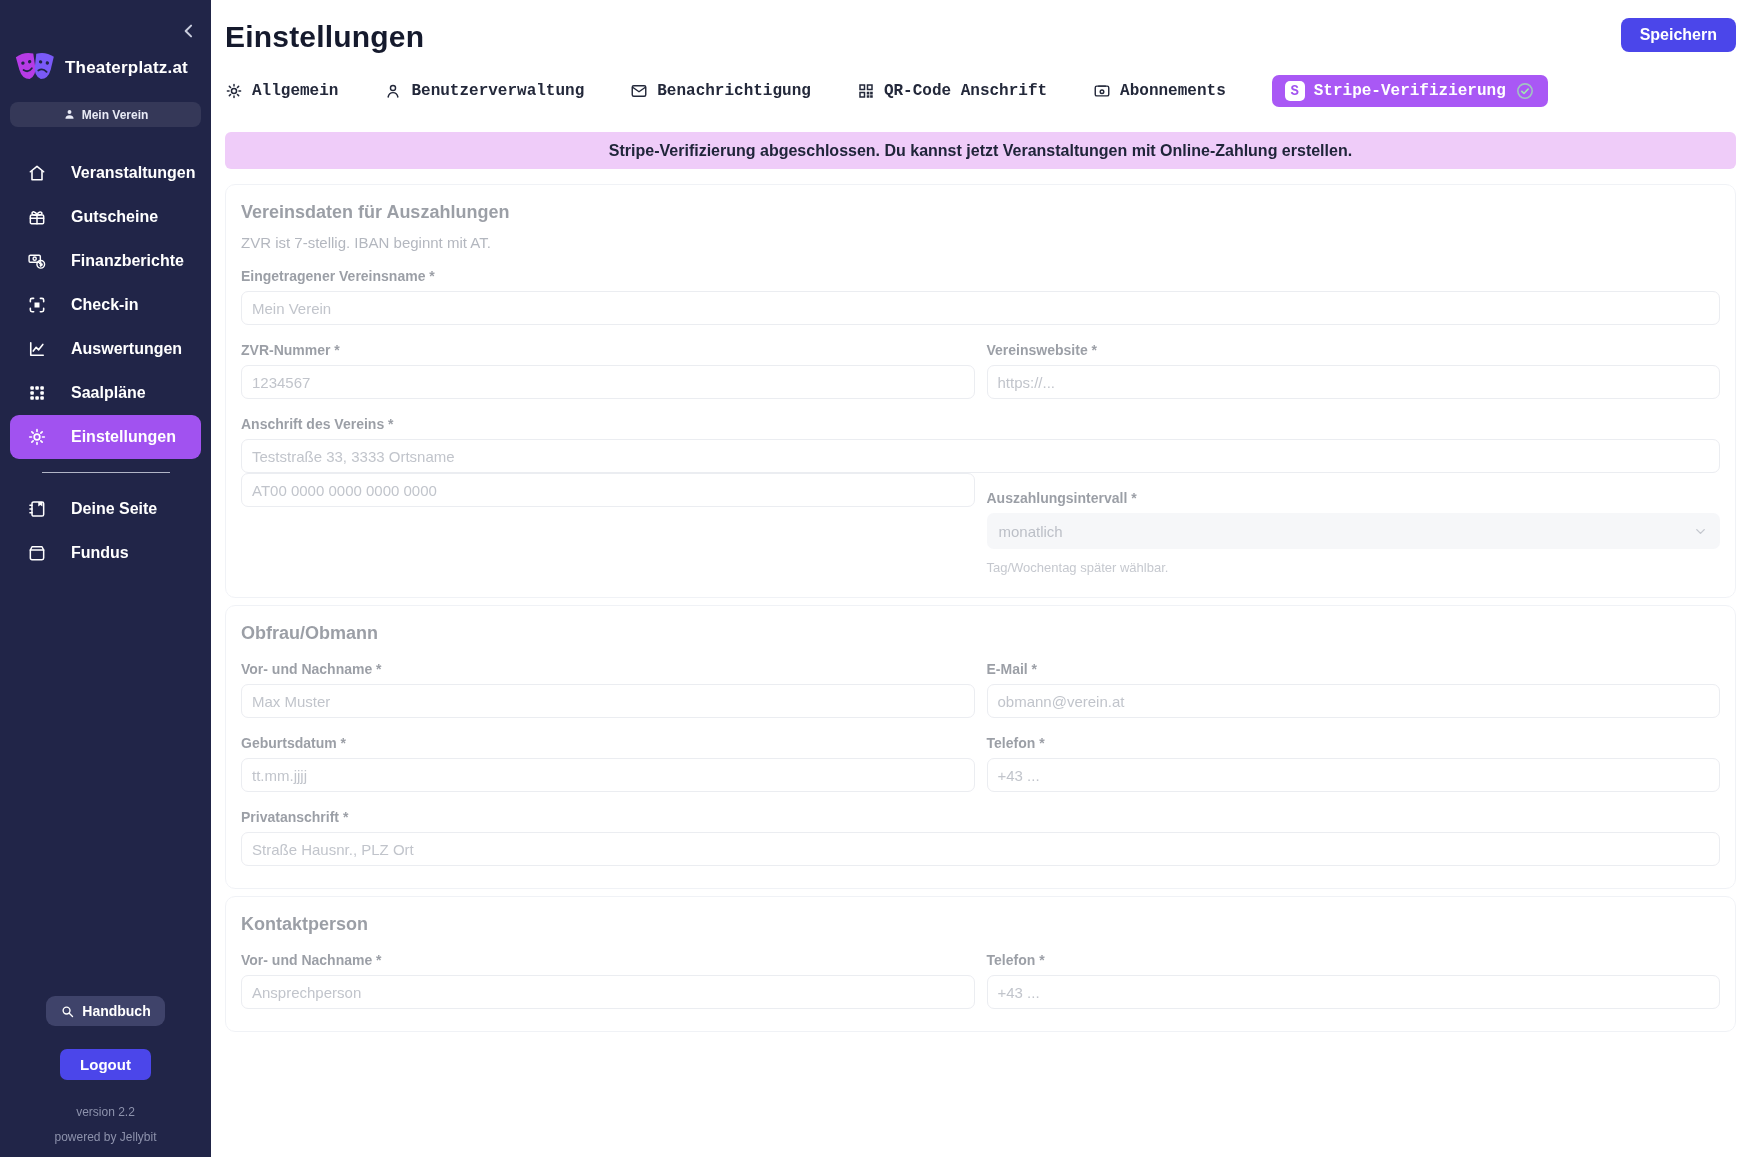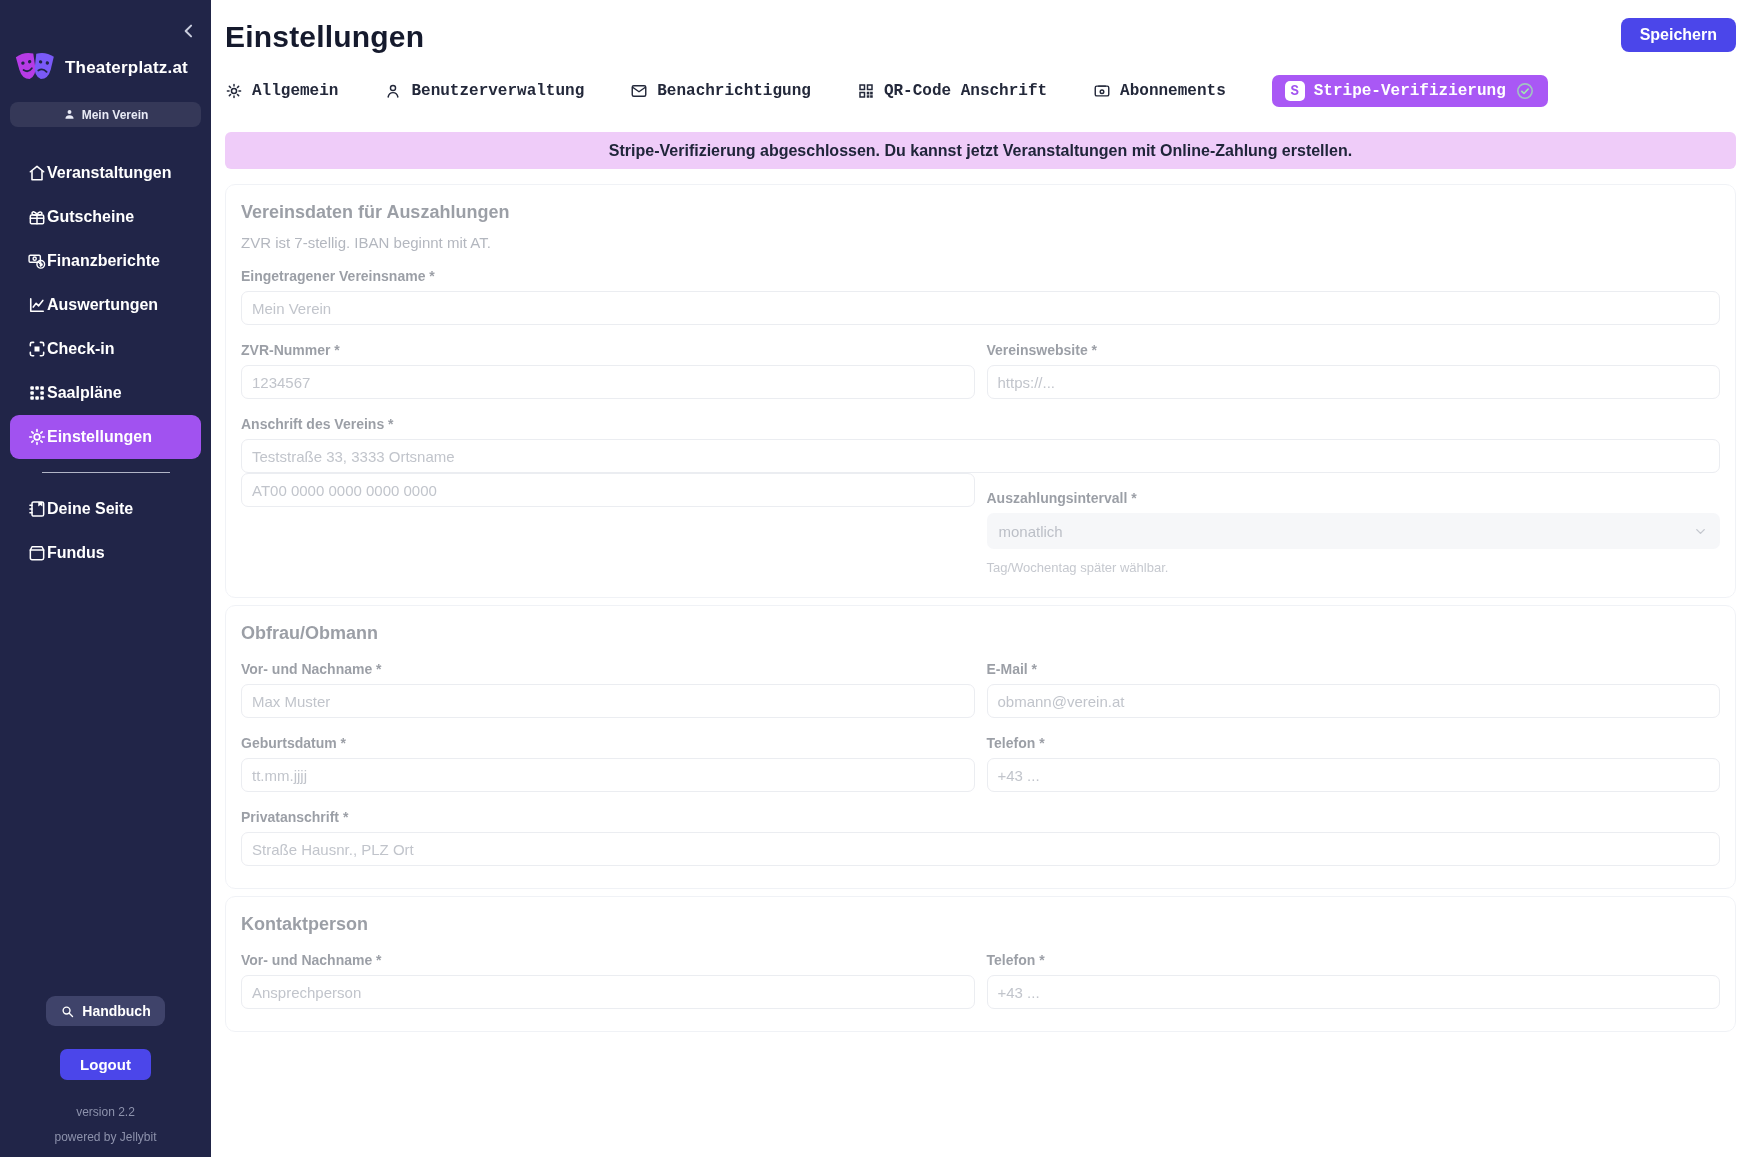--- a/index.html
+++ b/index.html
@@ -24,21 +24,21 @@
   .brand-logo { width: 42px; height: 36px; flex: 0 0 auto; }
   .brand-name { font-size: 17px; font-weight: 800; letter-spacing: .2px; color: #fff; }
   .org-pill {
     margin: 16px 10px 0; height: 25px; display: flex; align-items: center; justify-content: center;
     gap: 6px; background: rgba(255,255,255,.09); border: none; border-radius: 8px;
     color: #e9ebf6; font-size: 12px; font-weight: 700; cursor: pointer; font-family: inherit;
   }
   .org-pill svg { width: 13px; height: 13px; }
   .nav { margin-top: 24px; display: flex; flex-direction: column; }
   .nav-item {
-    display: flex; align-items: center; gap: 0; height: 44px; padding: 0 0 0 27px;
+    display: flex; align-items: center; gap: 24px; height: 44px; padding: 0 0 0 27px;
     color: #fff; font-size: 16px; font-weight: 700; background: none; border: none;
     text-align: left; cursor: pointer; font-family: inherit;
   }
   .nav-item .ic { width: 20px; height: 20px; display: flex; align-items: center; justify-content: center; flex: 0 0 auto; }
   .nav-item .ic svg { width: 20px; height: 20px; }
   .nav-item.active { margin: 0 10px; padding-left: 17px; border-radius: 9px; background: #a152f0; }
   .divider { width: 128px; margin: 13px auto 14px; border-top: 1px solid rgba(226,229,240,.75); }
   .sidebar-bottom { margin-top: auto; display: flex; flex-direction: column; align-items: center; padding-bottom: 13px; gap: 8px; }
   .handbuch-btn {
     display: flex; align-items: center; gap: 7px; background: #3f436a; color: #fff;
@@ -170,34 +170,34 @@
               <circle cx="9.2" cy="9.2" r="1.9"></circle>
               <circle cx="16.5" cy="16" r="4.6"></circle>
               <path d="M16.5 13.8v4.4M15 15.2h2.2a1 1 0 0 1 0 2H15.8"></path>
             </svg>
         </span>
         <span>Finanzberichte</span>
       </button>
       <button class="nav-item">
         <span class="ic">
           <svg viewBox="0 0 24 24" fill="none" stroke="currentColor" stroke-width="1.9" stroke-linecap="round" stroke-linejoin="round">
+              <path d="M4 8V6a2 2 0 0 1 2-2h2M16 4h2a2 2 0 0 1 2 2v2M20 16v2a2 2 0 0 1-2 2h-2M8 20H6a2 2 0 0 1-2-2v-2"></path>
+              <rect x="9" y="9" width="6" height="6" fill="currentColor" stroke="none"></rect>
+            </svg>
+        </span>
+        <span>Check-in</span>
+      </button>
+      <button class="nav-item">
+        <span class="ic">
+          <svg viewBox="0 0 24 24" fill="none" stroke="currentColor" stroke-width="1.9" stroke-linecap="round" stroke-linejoin="round">
               <path d="M4.5 4.5v15h15"></path>
               <path d="M7.5 14.5l3.5-4.5 3 3 5-6.5"></path>
             </svg>
         </span>
         <span>Auswertungen</span>
-      </button>
-      <button class="nav-item">
-        <span class="ic">
-          <svg viewBox="0 0 24 24" fill="none" stroke="currentColor" stroke-width="1.9" stroke-linecap="round" stroke-linejoin="round">
-              <path d="M4 8V6a2 2 0 0 1 2-2h2M16 4h2a2 2 0 0 1 2 2v2M20 16v2a2 2 0 0 1-2 2h-2M8 20H6a2 2 0 0 1-2-2v-2"></path>
-              <rect x="9" y="9" width="6" height="6" fill="currentColor" stroke="none"></rect>
-            </svg>
-        </span>
-        <span>Check-in</span>
       </button>
       <button class="nav-item">
         <span class="ic">
           <svg viewBox="0 0 24 24" fill="currentColor">
               <rect x="4" y="4" width="4.2" height="4.2" rx="1"></rect>
               <rect x="10" y="4" width="4.2" height="4.2" rx="1"></rect>
               <rect x="16" y="4" width="4.2" height="4.2" rx="1"></rect>
               <rect x="4" y="10" width="4.2" height="4.2" rx="1"></rect>
               <rect x="16" y="10" width="4.2" height="4.2" rx="1"></rect>
               <rect x="4" y="16" width="4.2" height="4.2" rx="1"></rect>

